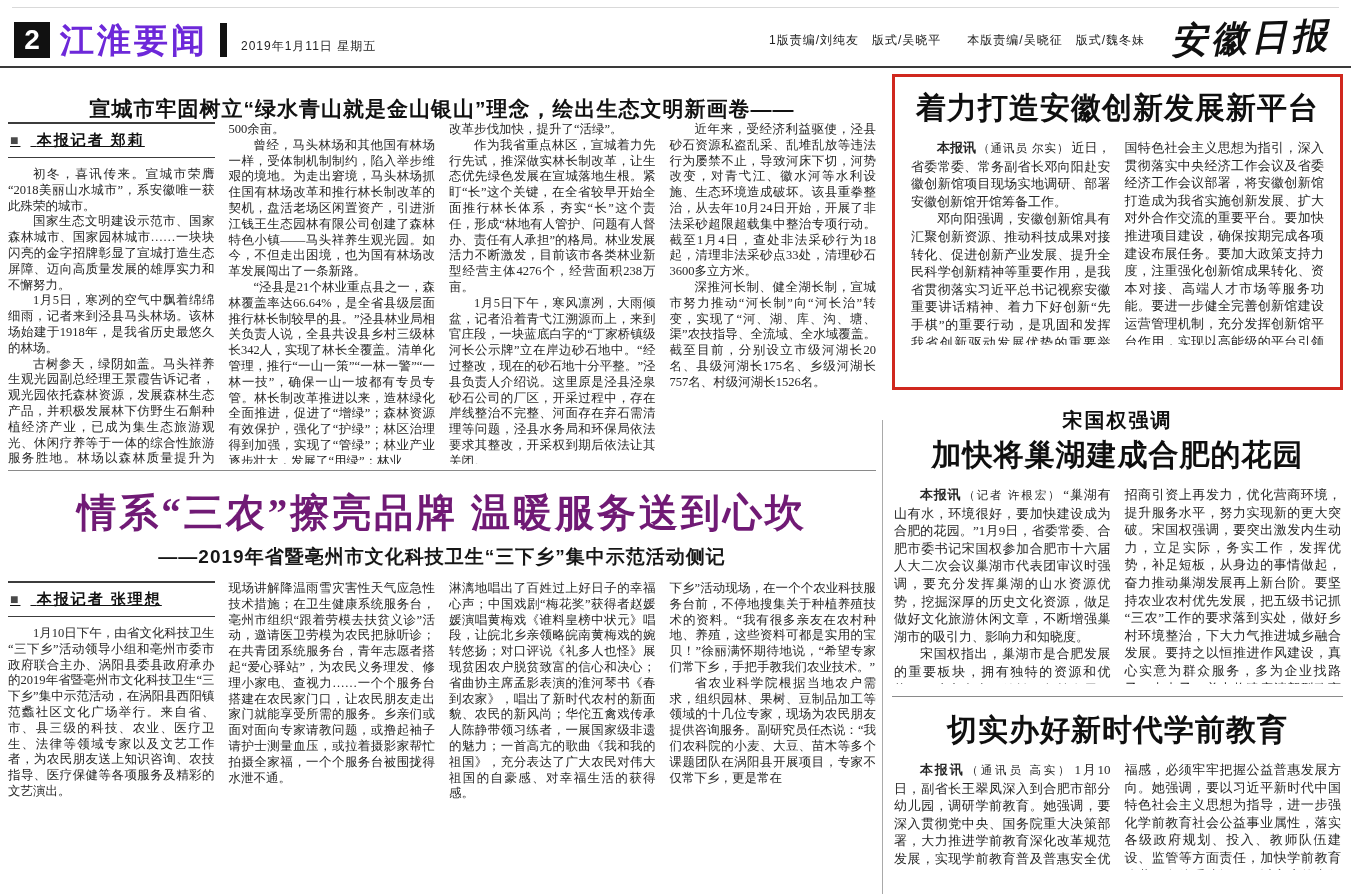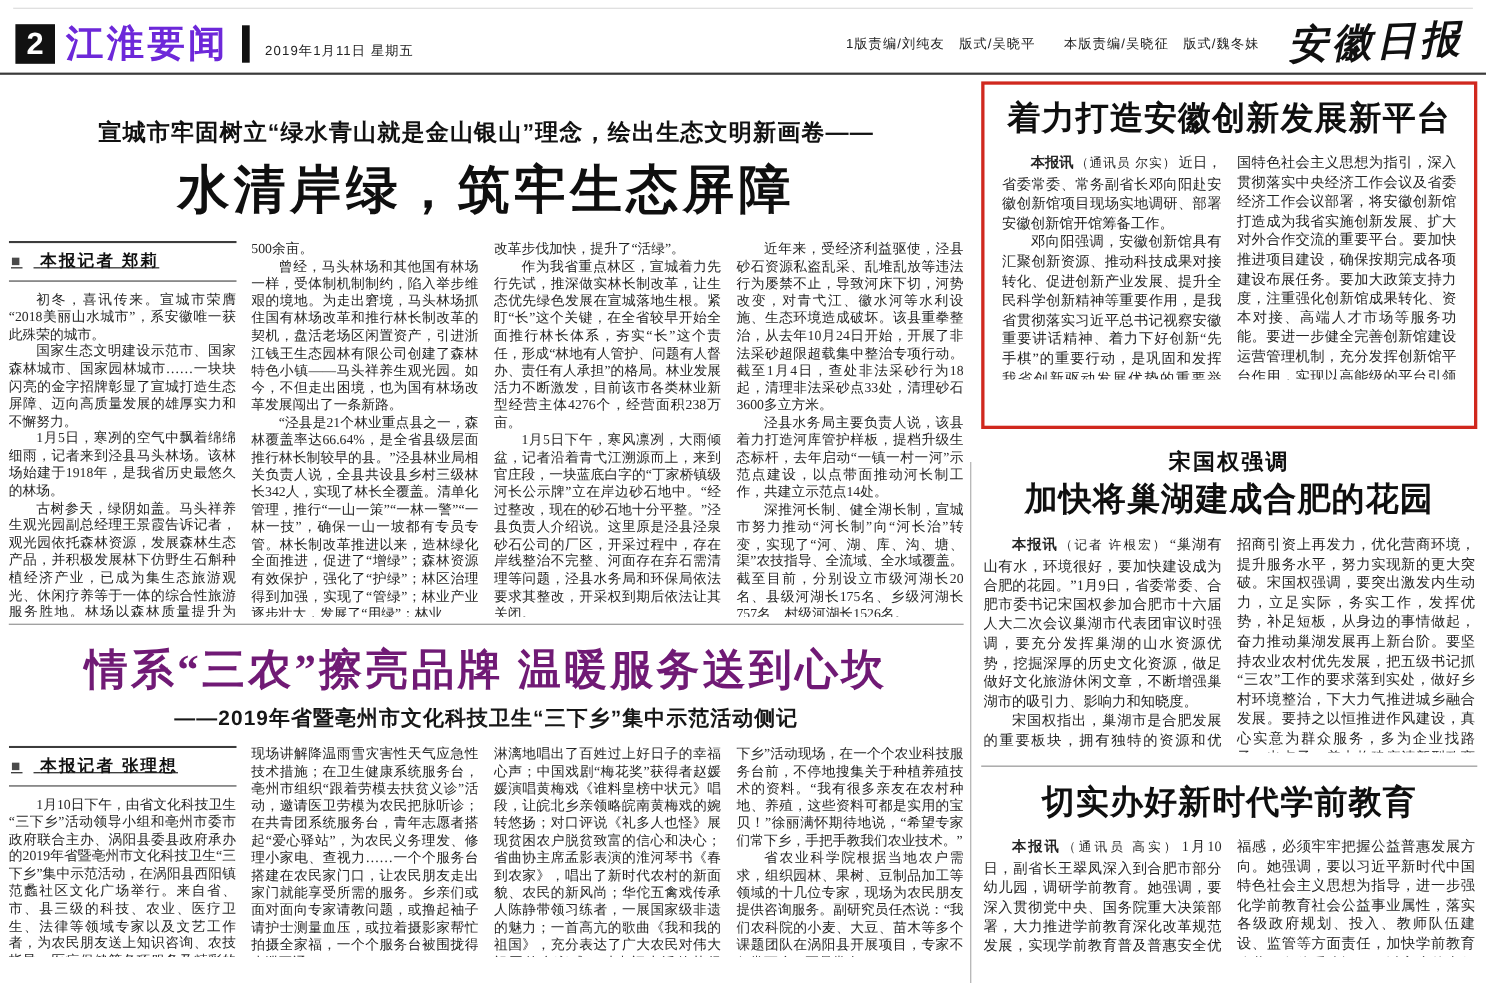--- a/index.html
+++ b/index.html
@@ -46,21 +46,21 @@
 
   .byline-block {
     border-top:2px solid #3c3c3c; border-bottom:1px solid #3c3c3c;
     padding:7px 2px 8px; margin-bottom:9px;
     font:bold 15px/18px "Liberation Sans","DejaVu Sans",sans-serif; letter-spacing:2px; color:#111;text-decoration:underline;
   }
   .byline-marker { color:#4a4a4a; margin-right:10px; font-size:14px; }
 
   
   .main-article { border-bottom:1px solid #8a8a8a; padding-bottom:6px; }
-  .kicker { margin-top:40px; text-align:center; font:bold 21px/26px "Liberation Sans","DejaVu Sans",sans-serif; color:#111; letter-spacing:1px; }
+  .kicker { margin-top:28px; text-align:center; font:bold 21px/26px "Liberation Sans","DejaVu Sans",sans-serif; color:#111; letter-spacing:1px; }
   .main-title { text-align:center; font:bold 47px/52px "Liberation Serif","DejaVu Serif",serif; letter-spacing:4px; color:#0f0f0f; margin:13px 0 20px; }
   .cols-main { height:342px; overflow:hidden; }
 
   
   .bottom-article { flex:1; display:flex; flex-direction:column; overflow:hidden; }
   .serif-title { margin-top:20px; text-align:center; font:bold 39px/44px "Liberation Serif","DejaVu Serif",serif; letter-spacing:3px; color:#701a75; }
   .subtitle { text-align:center; font:bold 19px/24px "Liberation Sans","DejaVu Sans",sans-serif; color:#161616; margin:10px 0 12px; letter-spacing:1px; }
   .bottom-cols { flex:1; overflow:hidden; }
 
   
@@ -92,21 +92,20 @@
       <div class="brand">安徽日报</div>
     </div>
   </div>
   <div class="header-rule"></div>
 
   <div class="content">
 
     <div class="left-zone">
       <section class="main-article">
         <div class="kicker">宣城市牢固树立“绿水青山就是金山银山”理念，绘出生态文明新画卷——</div>
-        <h1 class="main-title">水清岸绿，筑牢生态屏障</h1>
         <div class="cols cols-main">
           <div class="col">
             <div class="byline-block">
               <span class="byline-marker">■</span>
               <span>本报记者 郑莉</span>
             </div>
             <div class="col-text">
                 <p>初冬，喜讯传来。宣城市荣膺“2018美丽山水城市”，系安徽唯一获此殊荣的城市。</p>
                 <p>国家生态文明建设示范市、国家森林城市、国家园林城市……一块块闪亮的金字招牌彰显了宣城打造生态屏障、迈向高质量发展的雄厚实力和不懈努力。</p>
                 <p>1月5日，寒冽的空气中飘着绵绵细雨，记者来到泾县马头林场。该林场始建于1918年，是我省历史最悠久的林场。</p>
@@ -123,21 +122,20 @@
           <div class="col">
               <div class="col-text">
                 <p class="cont">改革步伐加快，提升了“活绿”。</p>
                 <p>作为我省重点林区，宣城着力先行先试，推深做实林长制改革，让生态优先绿色发展在宣城落地生根。紧盯“长”这个关键，在全省较早开始全面推行林长体系，夯实“长”这个责任，形成“林地有人管护、问题有人督办、责任有人承担”的格局。林业发展活力不断激发，目前该市各类林业新型经营主体4276个，经营面积238万亩。</p>
                 <p>1月5日下午，寒风凛冽，大雨倾盆，记者沿着青弋江溯源而上，来到官庄段，一块蓝底白字的“丁家桥镇级河长公示牌”立在岸边砂石地中。“经过整改，现在的砂石地十分平整。”泾县负责人介绍说。这里原是泾县泾泉砂石公司的厂区，开采过程中，存在岸线整治不完整、河面存在弃石需清理等问题，泾县水务局和环保局依法要求其整改，开采权到期后依法让其关闭。</p>
               </div>
             </div>
           <div class="col">
               <div class="col-text">
                 <p>近年来，受经济利益驱使，泾县砂石资源私盗乱采、乱堆乱放等违法行为屡禁不止，导致河床下切，河势改变，对青弋江、徽水河等水利设施、生态环境造成破坏。该县重拳整治，从去年10月24日开始，开展了非法采砂超限超载集中整治专项行动。截至1月4日，查处非法采砂行为18起，清理非法采砂点33处，清理砂石3600多立方米。</p>
-                <p>泾县水务局主要负责人说，该县着力打造河库管护样板，提档升级生态标杆，去年启动“一镇一村一河”示范点建设，以点带面推动河长制工作，共建立示范点14处。</p>
                 <p>深推河长制、健全湖长制，宣城市努力推动“河长制”向“河长治”转变，实现了“河、湖、库、沟、塘、渠”农技指导、全流域、全水域覆盖。截至目前，分别设立市级河湖长20名、县级河湖长175名、乡级河湖长757名、村级河湖长1526名。</p>
               </div>
             </div>
         </div>
       </section>
 
       <section class="bottom-article">
         <h2 class="serif-title">情系“三农”擦亮品牌  温暖服务送到心坎</h2>
         <div class="subtitle">——2019年省暨亳州市文化科技卫生“三下乡”集中示范活动侧记</div>
         <div class="cols bottom-cols">

